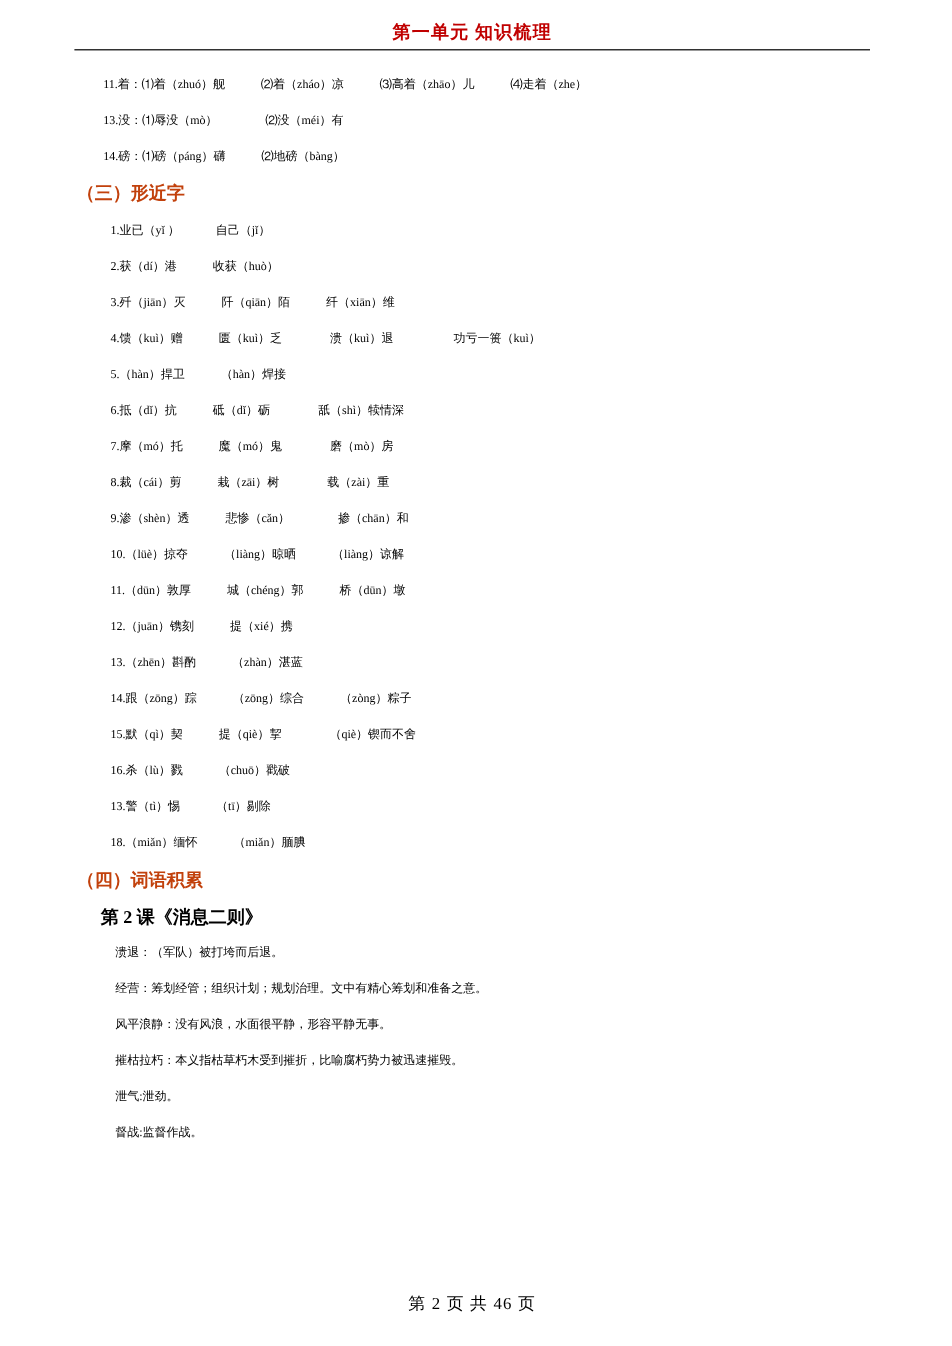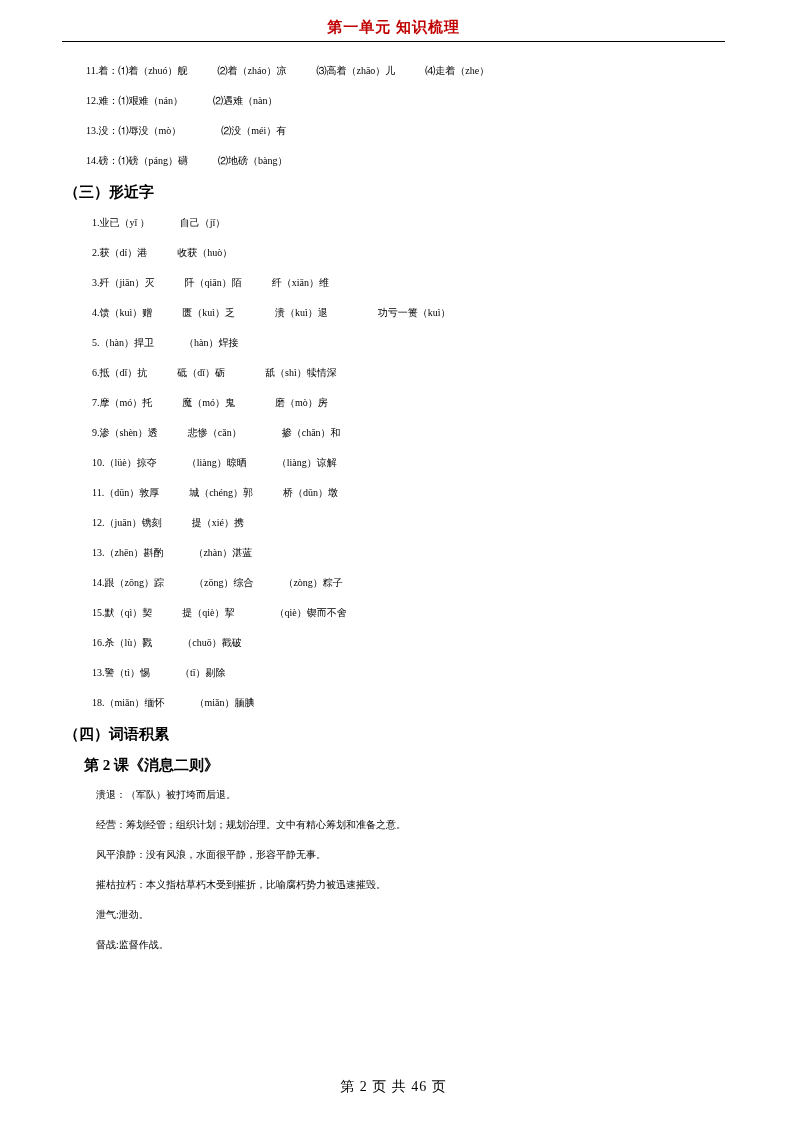--- a/index.html
+++ b/index.html
@@ -46,21 +46,21 @@
   .line {
     white-space: pre-wrap;
     font-size: 10px;
     line-height: 30px;
     min-height: 30px;
   }
   .indent1 { padding-left: 24px; }
   .indent2 { padding-left: 30px; }
   .indent3 { padding-left: 34px; }
   .section-head {
-    color: #000000;
+    color: #c2410c;
     font-weight: bold;
     font-size: 15px;
     line-height: 32px;
     padding-left: 2px;
   }
   .sub-head {
     font-weight: bold;
     font-size: 15px;
     line-height: 30px;
     padding-left: 22px;
@@ -81,33 +81,33 @@
 <div class="page">
 
   <div class="header">
     <div class="header-title">第一单元 知识梳理</div>
     <div class="header-rule"></div>
   </div>
 
   <div class="content">
 
     <div class="line indent1">11.着：⑴着（zhuó）舰　　　⑵着（zháo）凉　　　⑶高着（zhāo）儿　　　⑷走着（zhe）</div>
-    <div class="line indent1">12.难：⑴艰难（nán）　　　⑵遇难（nàn）</div>
     <div class="line indent1">13.没：⑴辱没（mò）　　　　⑵没（méi）有</div>
     <div class="line indent1">14.磅：⑴磅（páng）礴　　　⑵地磅（bàng）</div>
 
     <div class="section-head">（三）形近字</div>
 
     <div class="line indent2">1.业已（yǐ ）　　　自己（jǐ）</div>
     <div class="line indent2">2.获（dí）港　　　收获（huò）</div>
     <div class="line indent2">3.歼（jiān）灭　　　阡（qiān）陌　　　纤（xiān）维</div>
     <div class="line indent2">4.馈（kuì）赠　　　匮（kuì）乏　　　　溃（kuì）退　　　　　功亏一篑（kuì）</div>
     <div class="line indent2">5.（hàn）捍卫　　　（hàn）焊接</div>
     <div class="line indent2">6.抵（dǐ）抗　　　砥（dǐ）砺　　　　舐（shì）犊情深</div>
     <div class="line indent2">7.摩（mó）托　　　魔（mó）鬼　　　　磨（mò）房</div>
+    <div class="line indent2">8.裁（cái）剪　　　栽（zāi）树　　　　载（zài）重</div>
     <div class="line indent2">9.渗（shèn）透　　　悲惨（cǎn）　　　　掺（chān）和</div>
     <div class="line indent2">10.（lüè）掠夺　　　（liàng）晾晒　　　（liàng）谅解</div>
     <div class="line indent2">11.（dūn）敦厚　　　城（chéng）郭　　　桥（dūn）墩</div>
     <div class="line indent2">12.（juān）镌刻　　　提（xié）携</div>
     <div class="line indent2">13.（zhēn）斟酌　　　（zhàn）湛蓝</div>
     <div class="line indent2">14.跟（zōng）踪　　　（zōng）综合　　　（zòng）粽子</div>
     <div class="line indent2">15.默（qì）契　　　提（qiè）挈　　　　（qiè）锲而不舍</div>
     <div class="line indent2">16.杀（lù）戮　　　（chuō）戳破</div>
     <div class="line indent2">13.警（tì）惕　　　（tī）剔除</div>
     <div class="line indent2">18.（miǎn）缅怀　　　（miǎn）腼腆</div>

